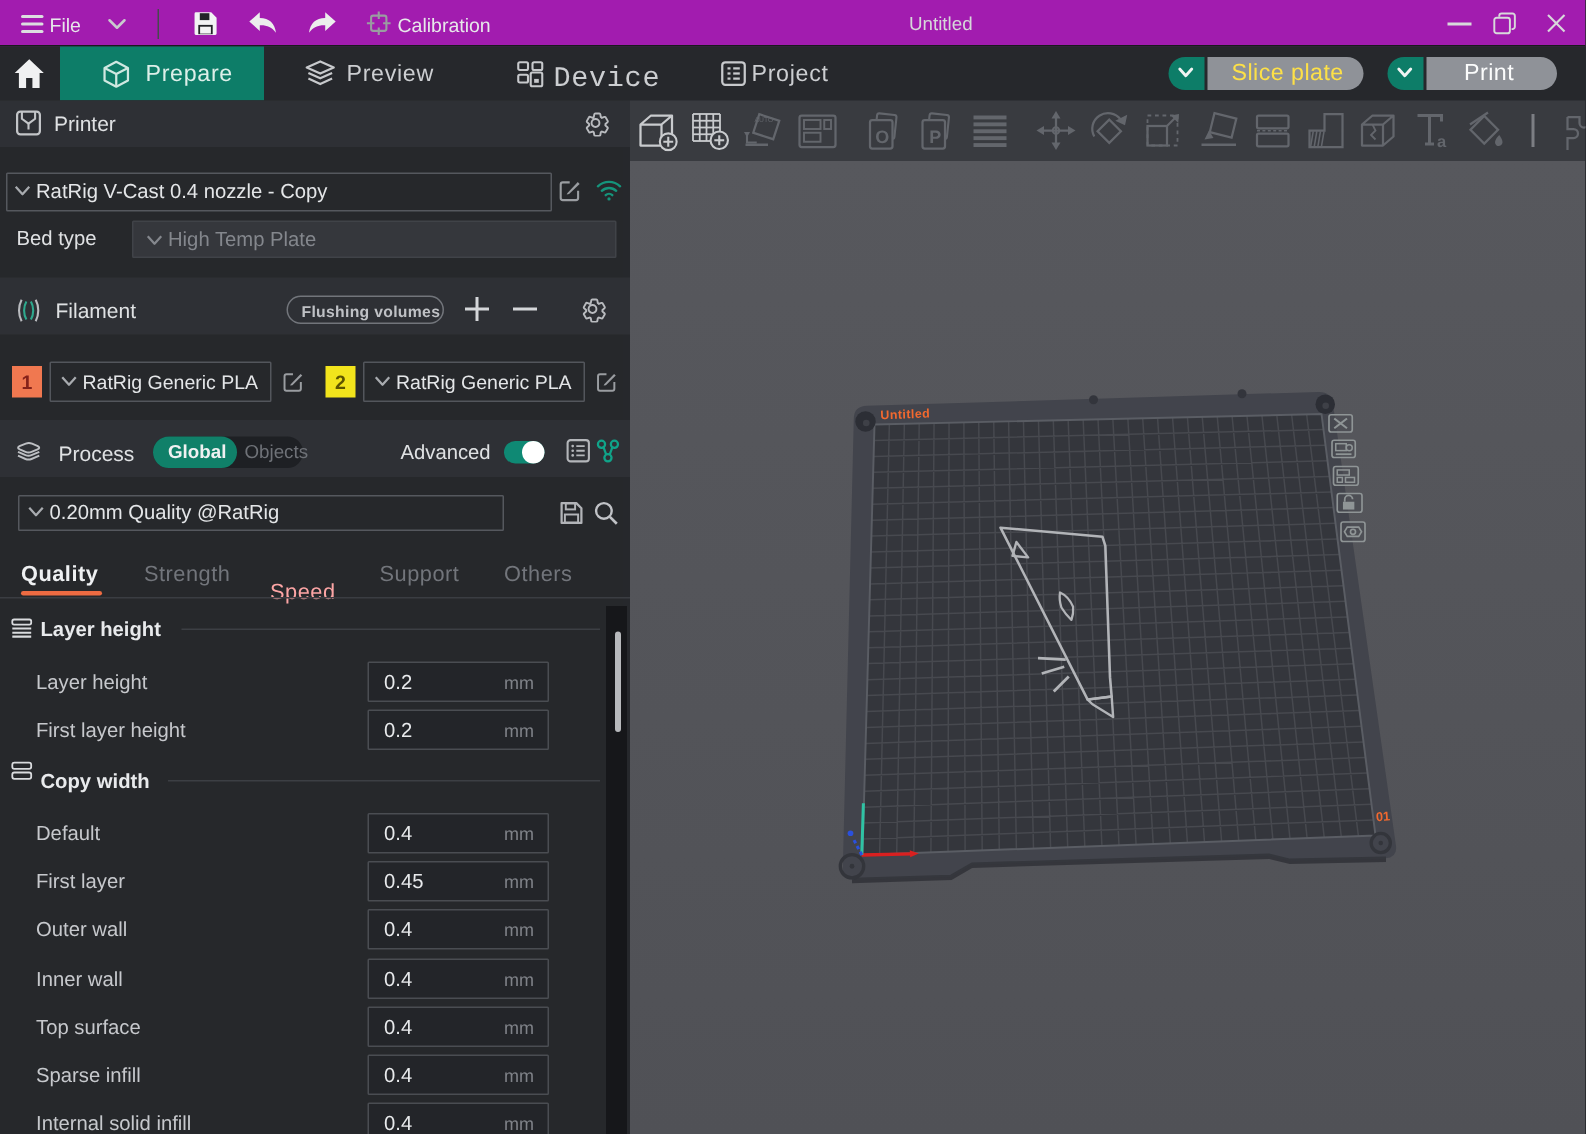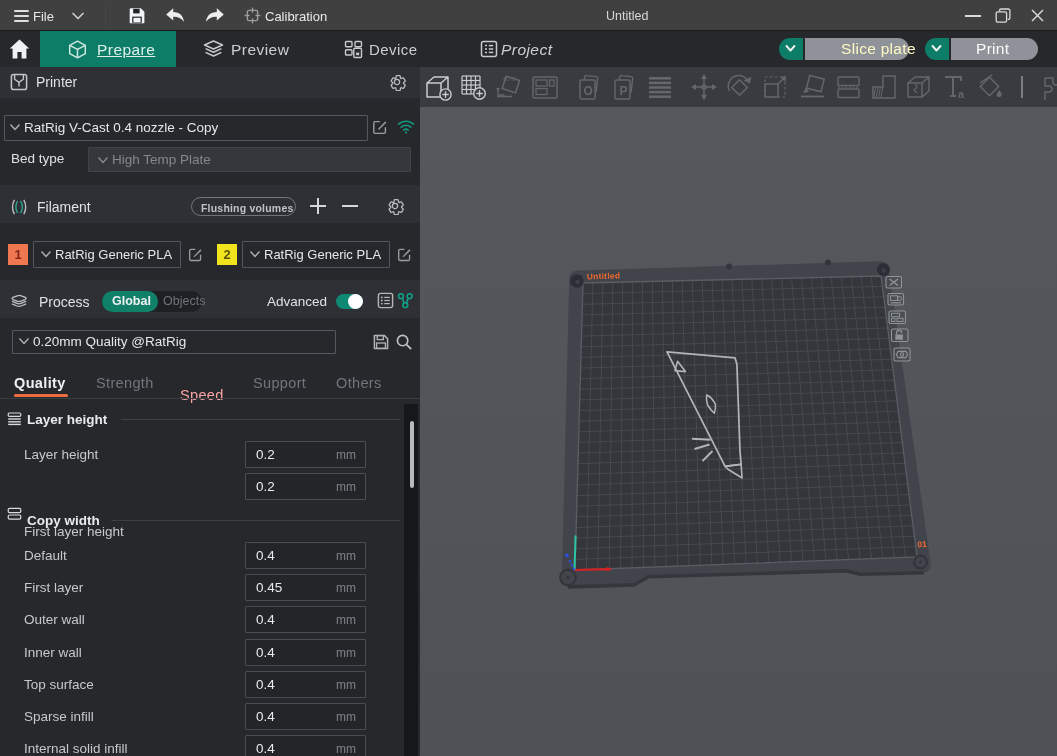--- a/index.html
+++ b/index.html
@@ -2,21 +2,21 @@
 <html><head><meta charset="utf-8">
 <style>
 *{margin:0;padding:0;box-sizing:border-box;font-family:"Liberation Sans",sans-serif;}
 html,body{width:1057px;height:756px;overflow:hidden;background:#26282c;}
 .abs{position:absolute;}
 #page{position:relative;width:1057px;height:756px;}
 .txt{position:absolute;white-space:nowrap;}
 </style></head><body>
 <div id="page">
 
-<div class="abs" style="left:0;top:0;width:1057px;height:31px;background:#404040;border-bottom:1px solid #191b1e;">
+<div class="abs" style="left:0;top:0;width:1057px;height:31px;background:#a21caf;border-bottom:1px solid #191b1e;">
 <div class="abs" style="left:14px;top:10px;width:15px;height:2px;background:#dcdee0;border-radius:1px;"></div>
 <div class="abs" style="left:14px;top:15px;width:15px;height:2px;background:#dcdee0;border-radius:1px;"></div>
 <div class="abs" style="left:14px;top:20px;width:15px;height:2px;background:#dcdee0;border-radius:1px;"></div>
 <div class="txt" style="left:33px;top:9px;font-size:13px;color:#e7e8ea;">File</div>
 <svg class="abs" style="left:70px;top:10px;" width="16" height="12" viewBox="0 0 16 12">
         <polyline points="3,3.5 8,8.5 13,3.5" fill="none" stroke="#c9cbce" stroke-width="1.7" stroke-linecap="round" stroke-linejoin="round"></polyline>
       </svg>
 <div class="abs" style="left:105px;top:6px;width:1px;height:20px;background:#46484d;"></div>
 <svg class="abs" style="left:128px;top:6px;" width="19" height="19" viewBox="0 0 19 19">
 <path d="M2.6,2.2 h10.2 l3.6,3.6 v10.6 a0.9,0.9 0 0 1 -0.9,0.9 h-12.9 a0.9,0.9 0 0 1 -0.9,-0.9 v-13.3 a0.9,0.9 0 0 1 0.9,-0.9 z" fill="#f2f3f4"></path>
@@ -51,51 +51,51 @@
 </div>
 <div class="abs" style="left:0;top:31px;width:1057px;height:36px;background:#26282c;">
 <svg class="abs" style="left:9px;top:7px;" width="21" height="22" viewBox="0 0 21 22">
 <path d="M10.5,1.5 L20.2,10.6 L17.4,10.6 L17.4,20.6 L12.6,20.6 L12.6,14.0 L8.4,14.0 L8.4,20.6 L3.6,20.6 L3.6,10.6 L0.8,10.6 Z" fill="#f0f1f2"></path>
 </svg>
 <div class="abs" style="left:40px;top:0;width:136px;height:36px;background:#0d7d68;"></div>
 <svg class="abs" style="left:68px;top:9px;" width="19" height="19" viewBox="0 0 19 19">
 <path d="M9.5,1.2 L17.3,5.3 L17.3,13.7 L9.5,17.8 L1.7,13.7 L1.7,5.3 Z" fill="none" stroke="#cfe8e1" stroke-width="1.5" stroke-linejoin="round"></path>
 <path d="M1.7,5.3 L9.5,9.4 L17.3,5.3 M9.5,9.4 L9.5,17.8" fill="none" stroke="#cfe8e1" stroke-width="1.5" stroke-linejoin="round"></path>
 </svg>
-<div class="txt" style="left:97px;top:10px;font-size:15.5px;letter-spacing:0.45px;color:#dcefe9;text-decoration:underline;">Prepare</div>
+<div class="txt" style="left:97px;top:10px;font-size:15.5px;letter-spacing:0.45px;color:#dcefe9;">Prepare</div>
 <svg class="abs" style="left:203px;top:9px;" width="21" height="19" viewBox="0 0 21 19">
 <path d="M10.5,1.0 L19.5,5.0 L10.5,9.0 L1.5,5.0 Z" fill="none" stroke="#c7c9cc" stroke-width="1.5" stroke-linejoin="round"></path>
 <path d="M2.6,8.6 L10.5,12.2 L18.4,8.6" fill="none" stroke="#c7c9cc" stroke-width="1.5" stroke-linejoin="round"></path>
 <path d="M2.6,12.4 L10.5,16.0 L18.4,12.4" fill="none" stroke="#c7c9cc" stroke-width="1.5" stroke-linejoin="round"></path>
 </svg>
 <div class="txt" style="left:231px;top:10px;font-size:15.5px;letter-spacing:0.45px;color:#ccced1;">Preview</div>
 <svg class="abs" style="left:344px;top:9px;" width="19" height="19" viewBox="0 0 19 19">
 <rect x="1.5" y="1.5" width="6.5" height="5.2" rx="1" fill="none" stroke="#c7c9cc" stroke-width="1.4"></rect>
 <rect x="11.0" y="1.5" width="6.5" height="5.2" rx="1" fill="none" stroke="#c7c9cc" stroke-width="1.4"></rect>
 <rect x="1.5" y="9.8" width="6.5" height="5.2" rx="1" fill="none" stroke="#c7c9cc" stroke-width="1.4"></rect>
 <rect x="9.8" y="8.3" width="7.7" height="9.2" rx="1" fill="none" stroke="#c7c9cc" stroke-width="1.4"></rect>
 <rect x="12.1" y="12.6" width="3.1" height="2.6" fill="#c7c9cc"></rect>
 </svg>
-<div class="txt" style="left:369px;top:10px;font-size:15px;letter-spacing:0.45px;color:#ccced1;">Device</div>
+<div class="txt" style="left:369px;top:10px;font-size:19px;letter-spacing:0.45px;color:#ccced1;font-family:Liberation Mono, monospace;">Device</div>
 <svg class="abs" style="left:480px;top:9px;" width="18" height="18" viewBox="0 0 18 18">
 <rect x="1.5" y="1.5" width="15" height="15" rx="2" fill="none" stroke="#c7c9cc" stroke-width="1.5"></rect>
 <line x1="5.0" y1="5.6" x2="7.0" y2="5.6" stroke="#c7c9cc" stroke-width="1.5"></line>
 <line x1="8.8" y1="5.6" x2="13.2" y2="5.6" stroke="#c7c9cc" stroke-width="1.5"></line>
 <line x1="5.0" y1="9.0" x2="7.0" y2="9.0" stroke="#c7c9cc" stroke-width="1.5"></line>
 <line x1="8.8" y1="9.0" x2="13.2" y2="9.0" stroke="#c7c9cc" stroke-width="1.5"></line>
 <line x1="5.0" y1="12.4" x2="7.0" y2="12.4" stroke="#c7c9cc" stroke-width="1.5"></line>
 <line x1="8.8" y1="12.4" x2="13.2" y2="12.4" stroke="#c7c9cc" stroke-width="1.5"></line>
 </svg>
-<div class="txt" style="left:501px;top:10px;font-size:15.5px;letter-spacing:0.45px;color:#ccced1;font-style:italic;">Project</div>
+<div class="txt" style="left:501px;top:10px;font-size:15.5px;letter-spacing:0.45px;color:#ccced1;">Project</div>
 <div class="abs" style="left:779px;top:7px;width:24px;height:22px;background:#0d7d68;border-radius:11px 0 0 11px;"></div>
 <svg class="abs" style="left:783px;top:12px;" width="15" height="12" viewBox="0 0 15 12">
         <polyline points="3.5,3 7.5,7.5 11.5,3" fill="none" stroke="#f0f4f3" stroke-width="1.9" stroke-linecap="round" stroke-linejoin="round"></polyline>
       </svg>
 <div class="abs" style="left:805px;top:7px;width:104px;height:22px;background:#8f9298;border-radius:0 11px 11px 0;"></div>
-<div class="txt" style="left:821px;top:9px;font-size:15.5px;letter-spacing:0.3px;color:#fef9c3;margin-left:20px;">Slice plate</div>
+<div class="txt" style="left:821px;top:9px;font-size:15.5px;letter-spacing:0.3px;color:#fde047;">Slice plate</div>
 <div class="abs" style="left:925px;top:7px;width:24px;height:22px;background:#0d7d68;border-radius:11px 0 0 11px;"></div>
 <svg class="abs" style="left:929px;top:12px;" width="15" height="12" viewBox="0 0 15 12">
         <polyline points="3.5,3 7.5,7.5 11.5,3" fill="none" stroke="#f0f4f3" stroke-width="1.9" stroke-linecap="round" stroke-linejoin="round"></polyline>
       </svg>
 <div class="abs" style="left:951px;top:7px;width:87px;height:22px;background:#8f9298;border-radius:0 11px 11px 0;"></div>
 <div class="txt" style="left:976px;top:9px;font-size:15.5px;letter-spacing:0.3px;color:#fbfcfc;">Print</div>
 </div>
 <div class="abs" style="left:0;top:67px;width:415px;height:689px;background:#26282b;">
 <div class="abs" style="left:0;top:0px;width:420px;height:31px;background:#2e3035;"></div>
 <svg class="abs" style="left:10px;top:6px;" width="18" height="18" viewBox="0 0 18 18">
@@ -220,21 +220,21 @@
 <line x1="1.2" y1="8.0" x2="13.8" y2="8.0" stroke="#d9dbde" stroke-width="1.4"></line>
 <line x1="1.2" y1="10.8" x2="13.8" y2="10.8" stroke="#d9dbde" stroke-width="1.4"></line>
 <line x1="1.2" y1="13.4" x2="13.8" y2="13.4" stroke="#d9dbde" stroke-width="1.4"></line>
 </svg>
 <div class="txt" style="left:27px;top:345px;font-size:13.5px;font-weight:bold;color:#e8eaec;">Layer height</div>
 <div class="abs" style="left:121px;top:352px;width:279px;height:1px;background:#3c3f44;"></div>
 <div class="txt" style="left:24px;top:380px;font-size:13.5px;color:#c6c8cc;">Layer height</div>
       <div class="abs" style="left:245px;top:374px;width:121px;height:27px;border:1px solid #4a4d52;border-radius:1px;background:#232529;"></div>
       <div class="txt" style="left:256px;top:380px;font-size:13.5px;color:#e8eaec;">0.2</div>
       <div class="txt" style="left:336px;top:381px;font-size:12px;color:#7f8288;">mm</div>
-<div class="txt" style="left:24px;top:412px;font-size:13.5px;color:#c6c8cc;margin-top:45px;">First layer height</div>
+<div class="txt" style="left:24px;top:412px;font-size:13.5px;color:#c6c8cc;">First layer height</div>
       <div class="abs" style="left:245px;top:406px;width:121px;height:27px;border:1px solid #4a4d52;border-radius:1px;background:#232529;"></div>
       <div class="txt" style="left:256px;top:412px;font-size:13.5px;color:#e8eaec;">0.2</div>
       <div class="txt" style="left:336px;top:413px;font-size:12px;color:#7f8288;">mm</div>
 <svg class="abs" style="left:7px;top:439px;" width="15" height="15" viewBox="0 0 15 15">
 <rect x="1.2" y="2.4" width="12.6" height="4.2" rx="1.4" fill="none" stroke="#d9dbde" stroke-width="1.2"></rect>
 <rect x="1.2" y="9.0" width="12.6" height="4.2" rx="1.4" fill="none" stroke="#d9dbde" stroke-width="1.2"></rect>
 </svg>
 <div class="txt" style="left:27px;top:446px;font-size:13.5px;font-weight:bold;color:#e8eaec;">Copy width</div>
 <div class="abs" style="left:112px;top:453px;width:288px;height:1px;background:#3c3f44;"></div>
 <div class="txt" style="left:24px;top:481px;font-size:13.5px;color:#c6c8cc;">Default</div>

